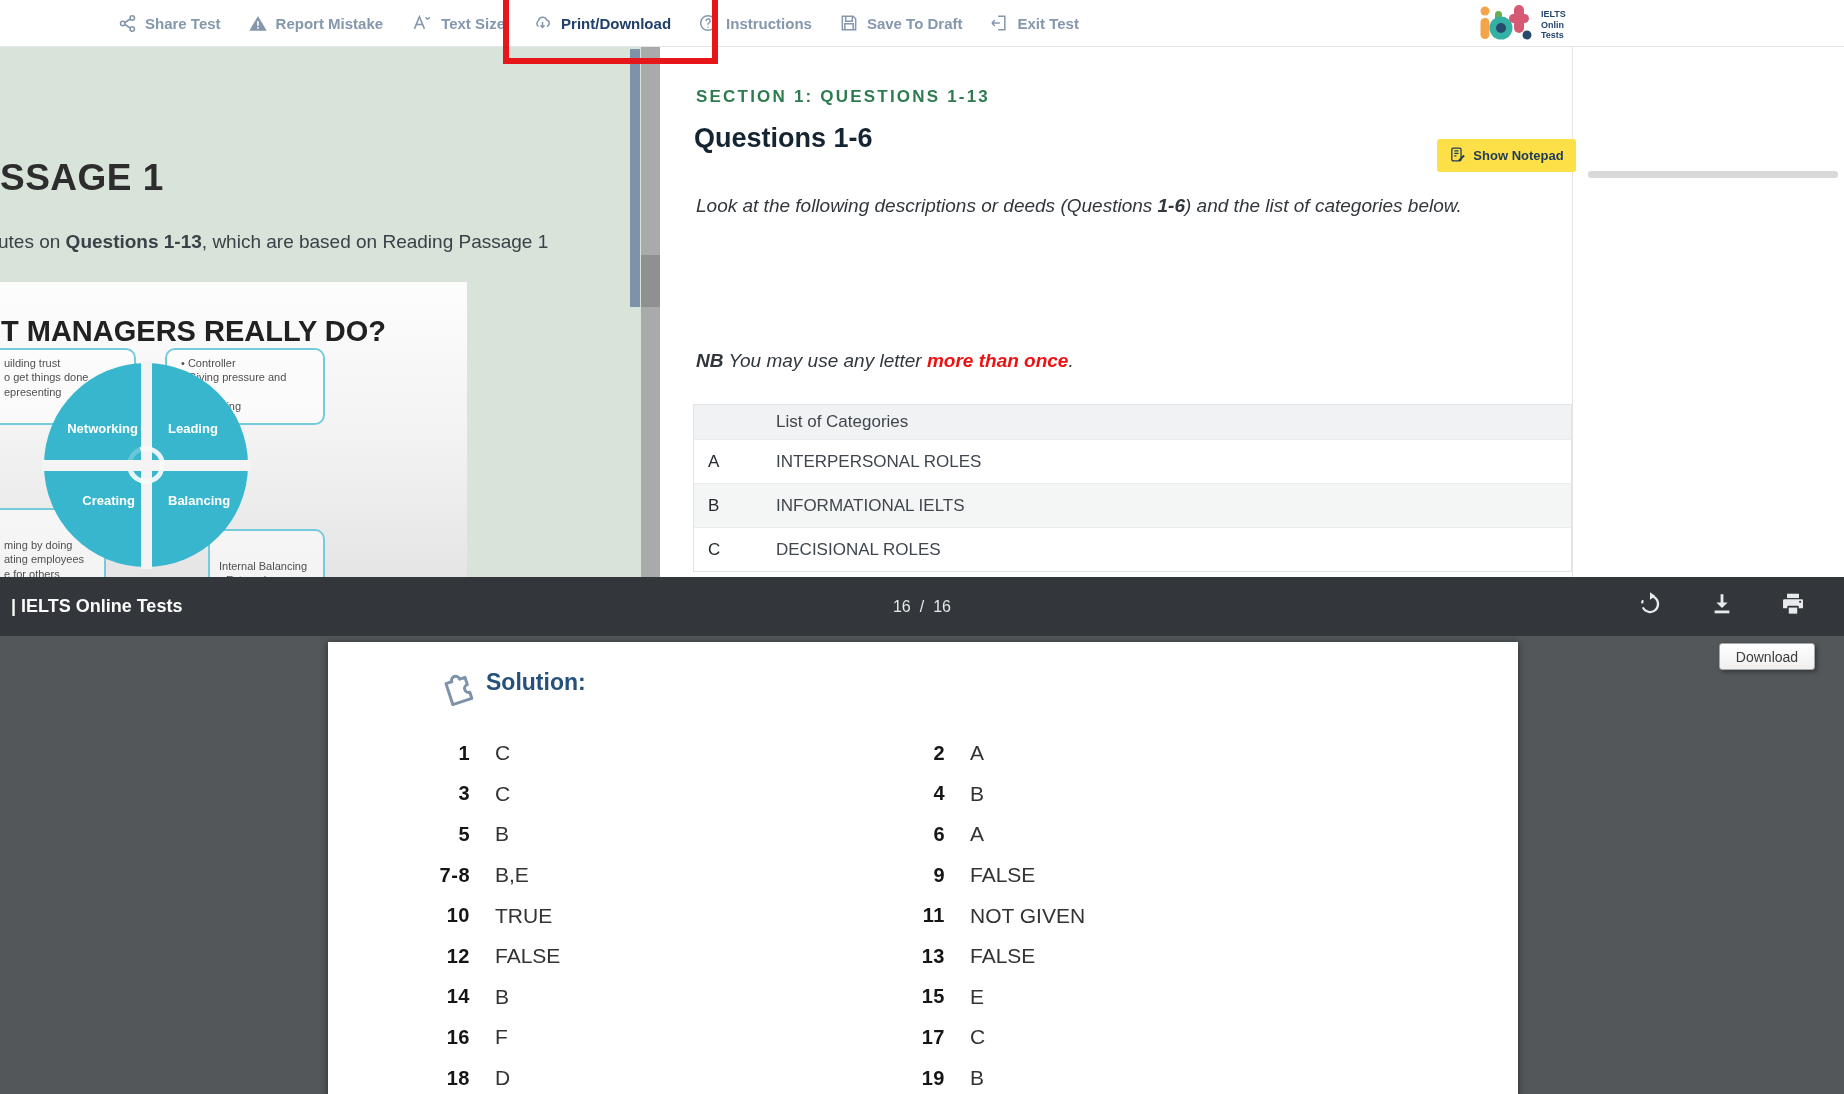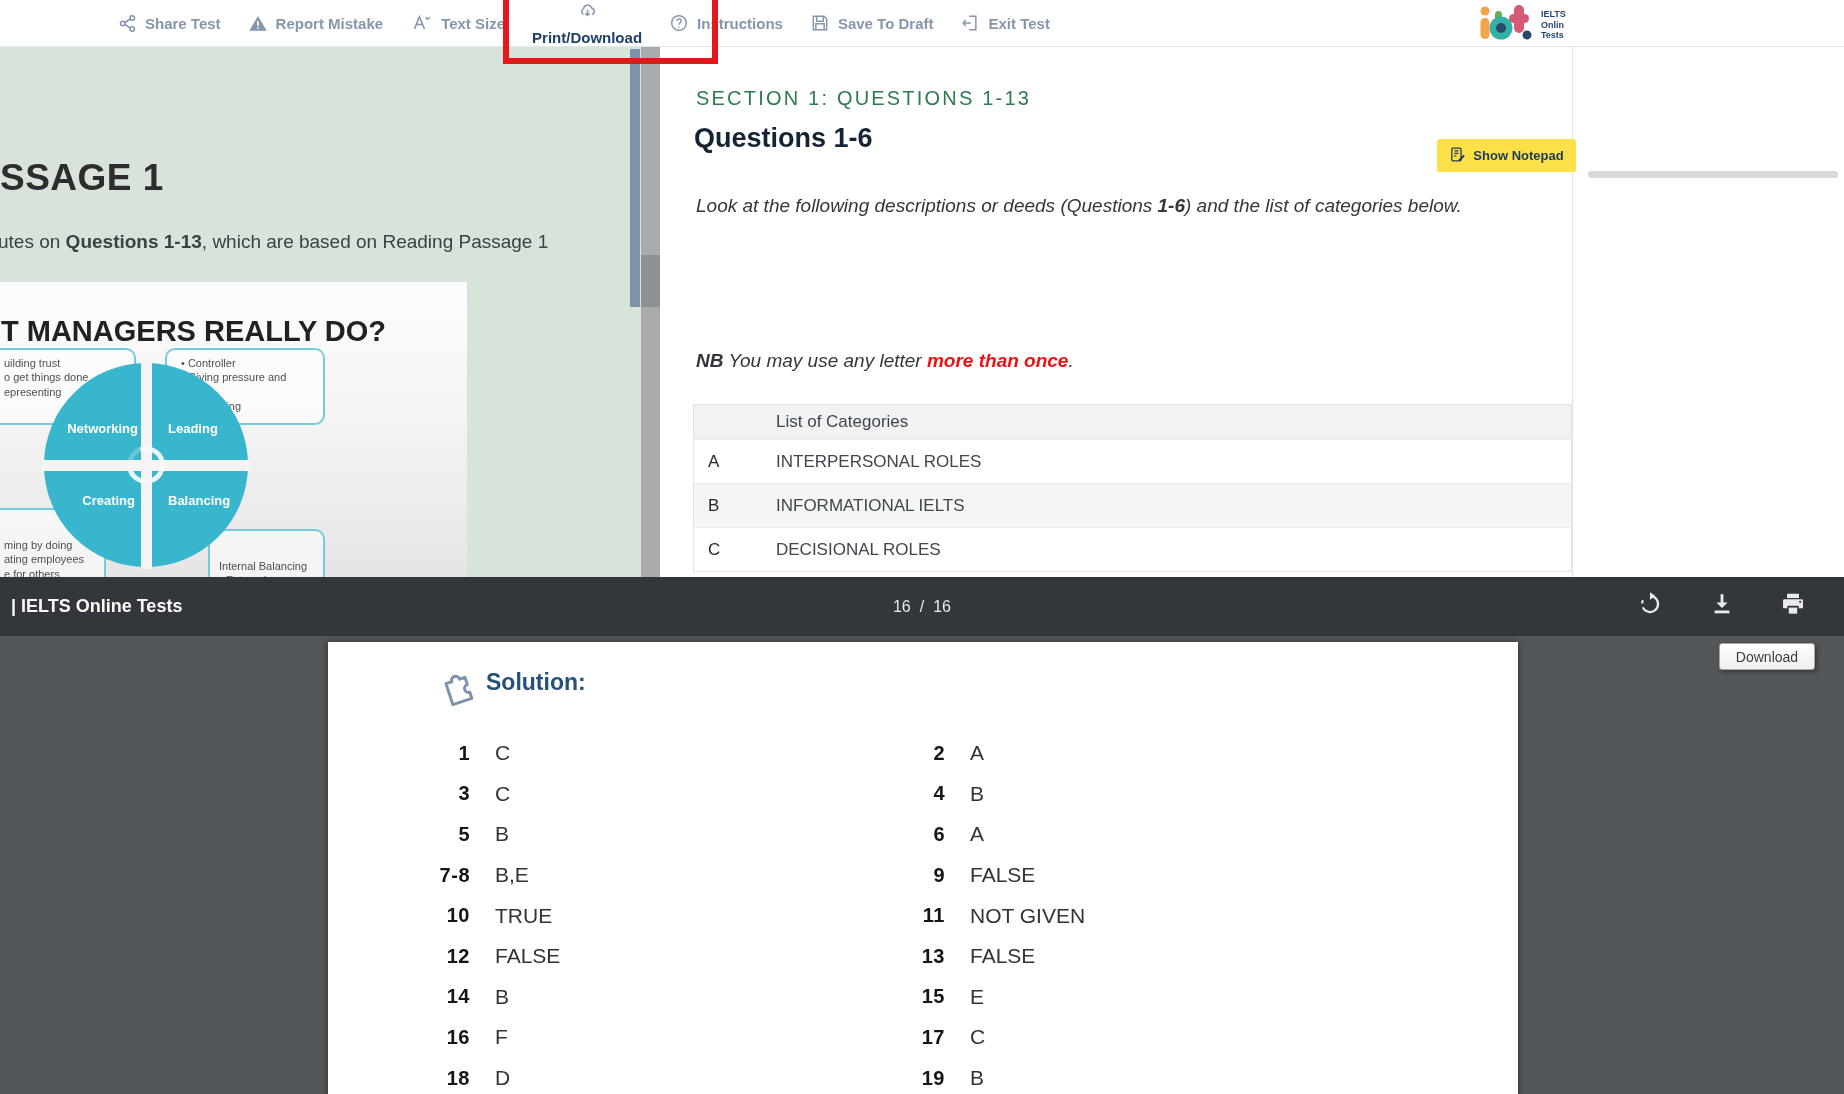--- a/index.html
+++ b/index.html
@@ -5,21 +5,21 @@
   * { margin:0; padding:0; box-sizing:border-box; }
   html,body { width:1844px; height:1094px; overflow:hidden; }
   body { font-family:"Liberation Sans", sans-serif; background:#fff; }
   .stage { position:relative; width:1844px; height:1094px; overflow:hidden; background:#fff; }
 
   
   .app-header { position:absolute; left:0; top:0; width:1844px; height:47px; background:#fff;
     border-bottom:1px solid #e4e6e8; display:flex; align-items:center; gap:27px; padding-left:118px; z-index:30; }
   .hdr-item { display:flex; align-items:center; gap:8px; font-size:15px; font-weight:bold; color:#8497ac; cursor:pointer; white-space:nowrap; }
   .hdr-item svg { display:block; }
-  .hdr-item.active { color:#20406a;flex-direction:column; }
+  .hdr-item.active { color:#20406a; }
   .hdr-item.active svg { color:#8497ac; }
 
   .logo { position:absolute; left:1478px; top:2px; display:flex; align-items:center; gap:5px; z-index:31; }
   .logo-text { font-size:9px; font-weight:bold; color:#26466f; line-height:1.2; }
 
   .red-highlight { position:absolute; left:503px; top:-8px; width:215px; height:72px; border:6px solid #e7161b; z-index:70; }
 
   
   .main { position:absolute; left:0; top:47px; width:1844px; height:530px; }
 
@@ -46,21 +46,21 @@
   .quad.q2 { left:45px; top:211px; width:90px; text-align:right; }
   .quad.q3 { left:168px; top:211px; }
   .refresh-icon { position:absolute; left:127px; top:164px; width:38px; height:38px; border-radius:50%;
     border:5px solid rgba(248,250,250,.92); border-left-color:rgba(248,250,250,.25); transform:rotate(25deg); z-index:5; }
 
   .left-scrollbar { position:absolute; left:630px; top:2px; width:10px; height:258px; background:#7e93a9; }
   .splitter { position:absolute; left:641px; top:0; width:19px; height:530px; background:#a9aaab; cursor:col-resize; }
   .splitter-handle { position:absolute; left:0; top:208px; width:19px; height:52px; background:#8e9091; }
 
   .questions-panel { position:absolute; left:660px; top:0; width:913px; height:530px; background:#fff; border-right:1px solid #e6e6e6; }
-  .section-label { position:absolute; left:36px; top:40px; font-size:20px; font-weight:normal; letter-spacing:2.2px; color:#2e7b4f; }
+  .section-label { position:absolute; left:36px; top:40px; font-size:17px; font-weight:bold; letter-spacing:2.2px; color:#2e7b4f; }
   .q-title { position:absolute; left:34px; top:76px; font-size:27px; font-weight:bold; color:#152433; }
   .notepad-btn { position:absolute; left:777px; top:92px; width:139px; height:33px; background:#fde047; border-radius:3px;
     display:flex; align-items:center; justify-content:center; gap:7px; font-size:13px; font-weight:bold; color:#1d3a58; cursor:pointer; }
   .qp { position:absolute; left:36px; font-size:19px; font-style:italic; color:#31373c; white-space:nowrap; }
   .qp b { font-weight:bold; }
   .qp .red { color:#ee1111; font-weight:bold; }
   .qp1 { top:148px; } .qp2 { top:200px; } .qp3 { top:251px; } .qpnb { top:303px; }
 
   .cat-table { position:absolute; left:33px; top:357px; width:879px; border:1px solid #dfe3e6; background:#fff; }
   .cat-head { height:34px; background:#f1f2f3; display:flex; align-items:center; padding-left:82px; font-size:17px; color:#3f464d; }

